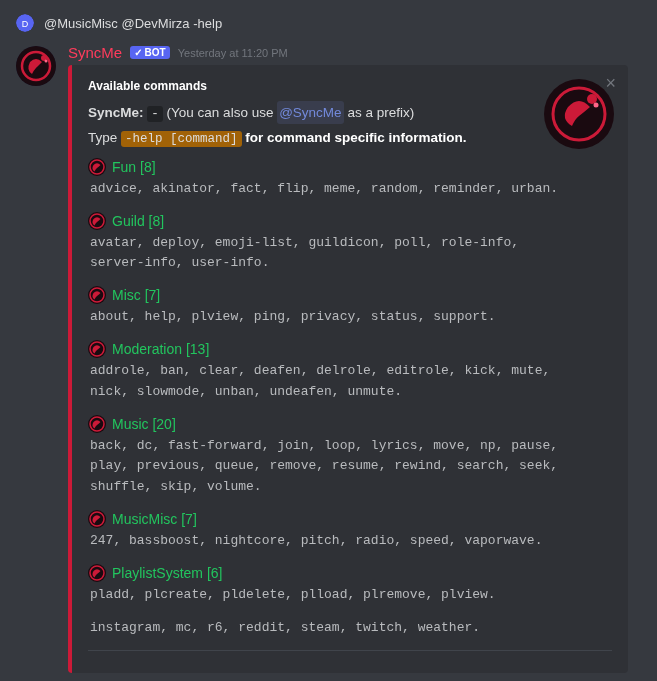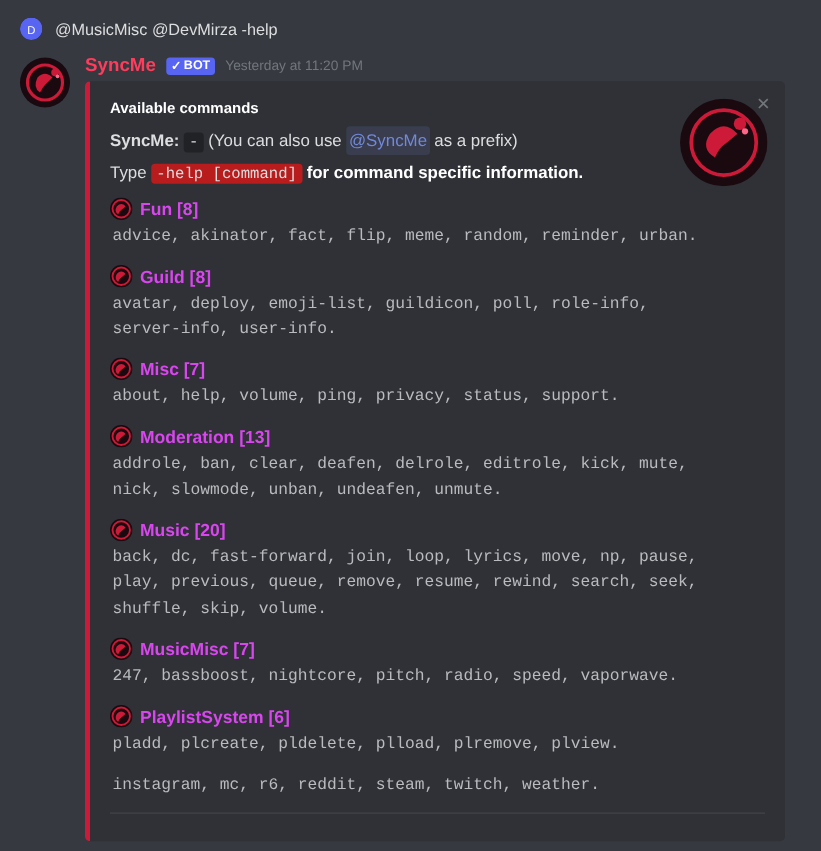--- a/index.html
+++ b/index.html
@@ -66,21 +66,21 @@
 
     .message-header {
       display: flex;
       align-items: center;
       gap: 8px;
       margin-bottom: 4px;
     }
 
     .bot-name {
       color: #ff3c5c;
-      font-weight: 700;
+      font-weight: 400;
       font-size: 15px;
     }
 
     .bot-badge {
       background: #5865f2;
       color: white;
       font-size: 10px;
       font-weight: 600;
       padding: 1px 4px;
       border-radius: 3px;
@@ -134,21 +134,21 @@
       border-radius: 3px;
     }
 
     .embed-type-line {
       font-size: 13.5px;
       margin-bottom: 12px;
       color: #dcddde;
     }
 
     .embed-type-line code {
-      background: #b91c1c;
+      background: #a16207;
       padding: 1px 4px;
       border-radius: 3px;
       font-family: 'Courier New', monospace;
       font-size: 12.5px;
       color: #dcddde;
     }
 
     .embed-type-line strong {
       color: #ffffff;
       text-align: right;
@@ -165,22 +165,22 @@
       margin-bottom: 3px;
     }
 
     .s-icon {
       width: 18px;
       height: 18px;
       flex-shrink: 0;
     }
 
     .category-title {
-      color: #d946ef;
-      font-weight: 700;
+      color: #22c55e;
+      font-weight: 400;
       font-size: 14px;
     }
 
     .category-commands {
       color: #b9bbbe;
       font-size: 13px;
       line-height: 1.6;
       padding-left: 2px;
       font-family: 'Courier New', monospace;
     }
@@ -318,21 +318,21 @@
     </div>
             <div class="category">
       <div class="category-header">
         <svg class="s-icon" viewBox="0 0 18 18">
           <circle cx="9" cy="9" r="9" fill="#1a0a10"></circle>
           <circle cx="9" cy="9" r="7" fill="none" stroke="#cc1a38" stroke-width="1.5"></circle>
           <path d="M5.5 7 Q9 3.5 12.5 7 Q10.5 9 9 10 Q7.5 11 6.5 13.5 Q3 11 5.5 7Z" fill="#cc1a38"></path>
         </svg>
         <span class="category-title">Misc [7]</span>
       </div>
-      <div class="category-commands">about, help, volume, ping, privacy, status, support.</div>
+      <div class="category-commands">about, help, plview, ping, privacy, status, support.</div>
     </div>
             <div class="category">
       <div class="category-header">
         <svg class="s-icon" viewBox="0 0 18 18">
           <circle cx="9" cy="9" r="9" fill="#1a0a10"></circle>
           <circle cx="9" cy="9" r="7" fill="none" stroke="#cc1a38" stroke-width="1.5"></circle>
           <path d="M5.5 7 Q9 3.5 12.5 7 Q10.5 9 9 10 Q7.5 11 6.5 13.5 Q3 11 5.5 7Z" fill="#cc1a38"></path>
         </svg>
         <span class="category-title">Moderation [13]</span>
       </div>

